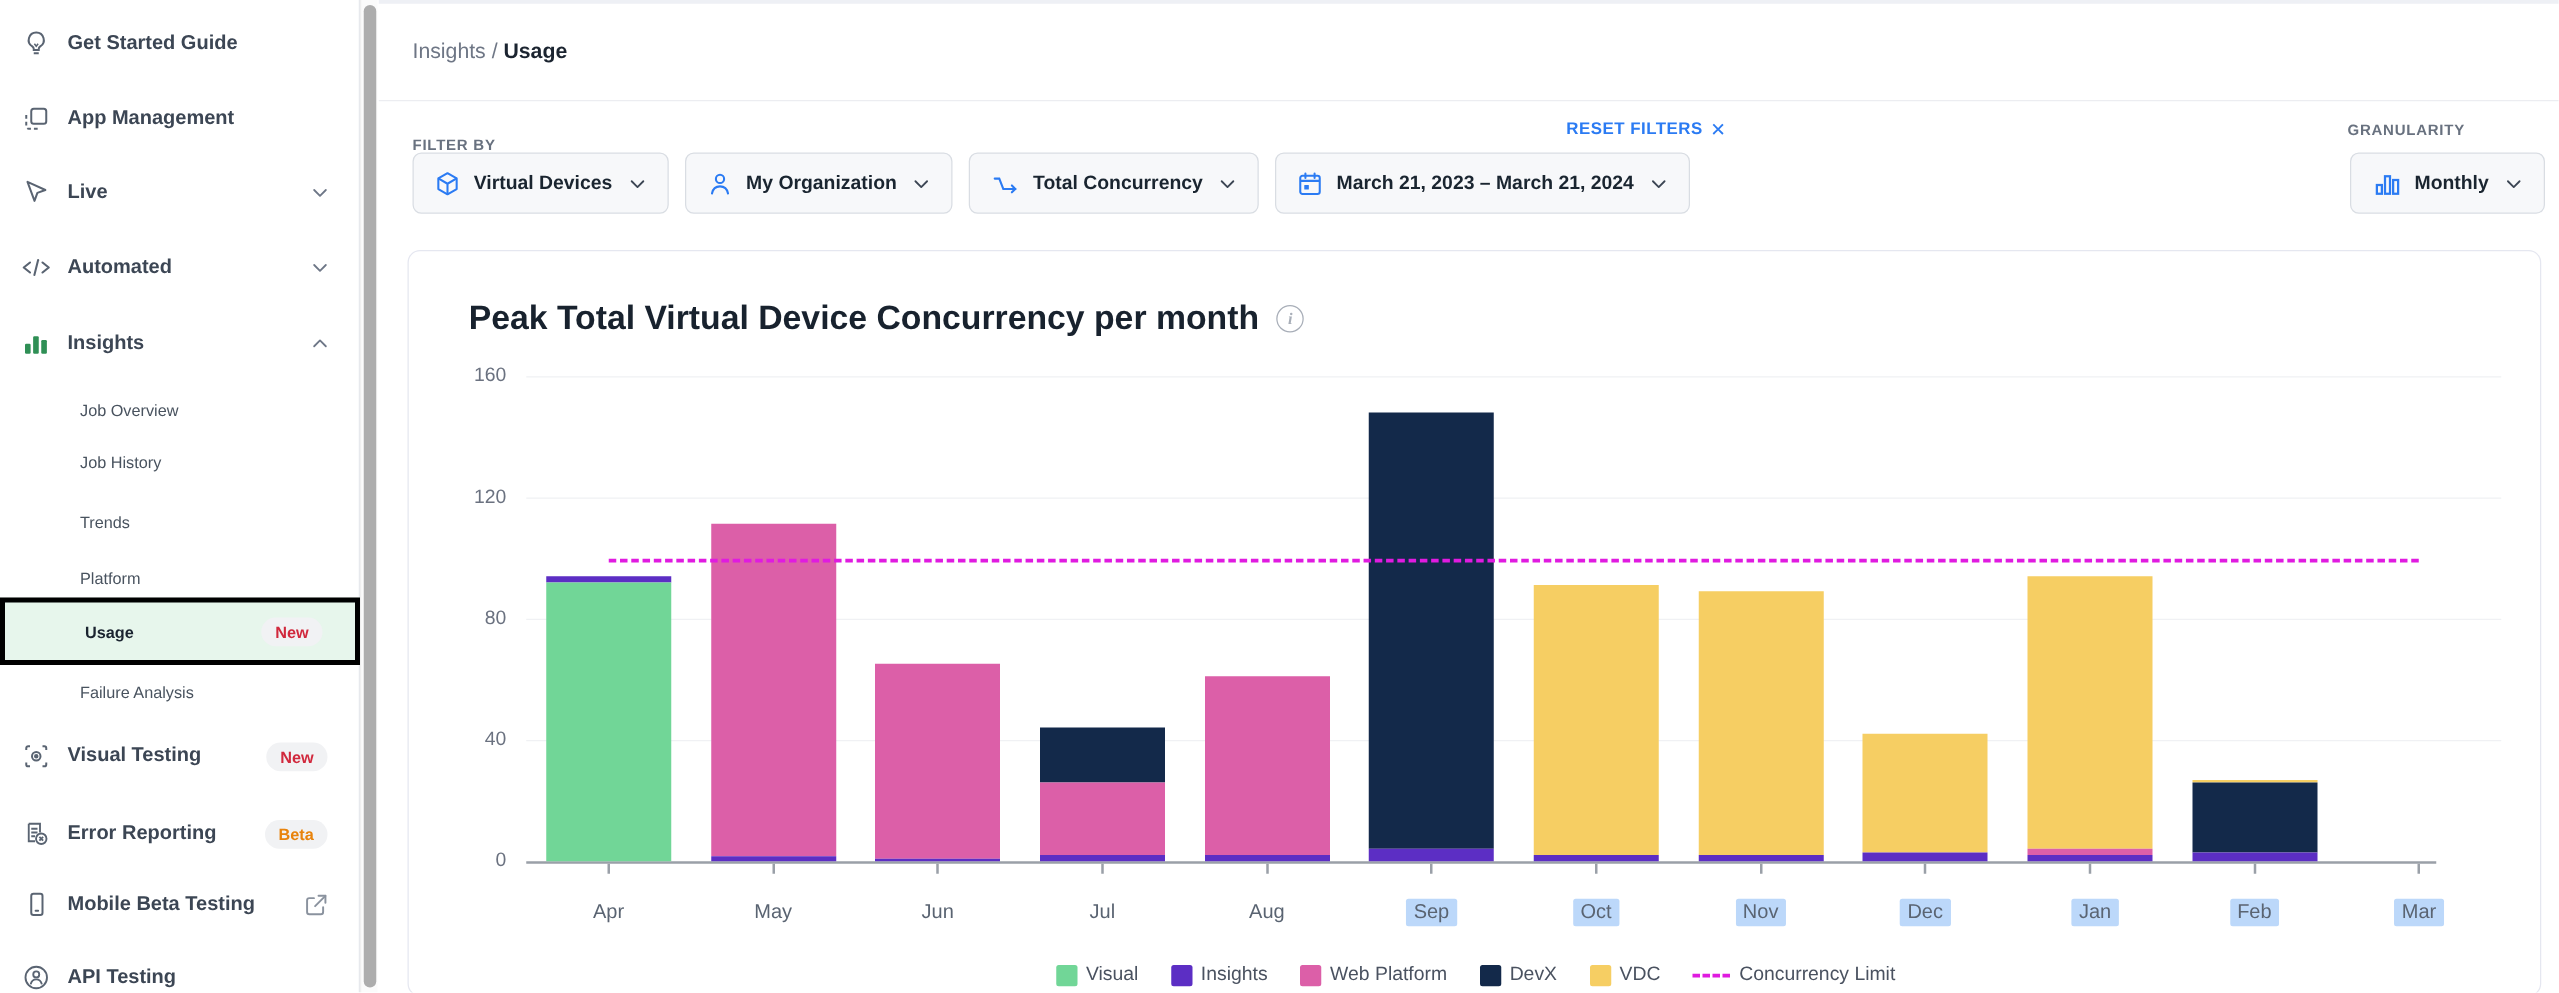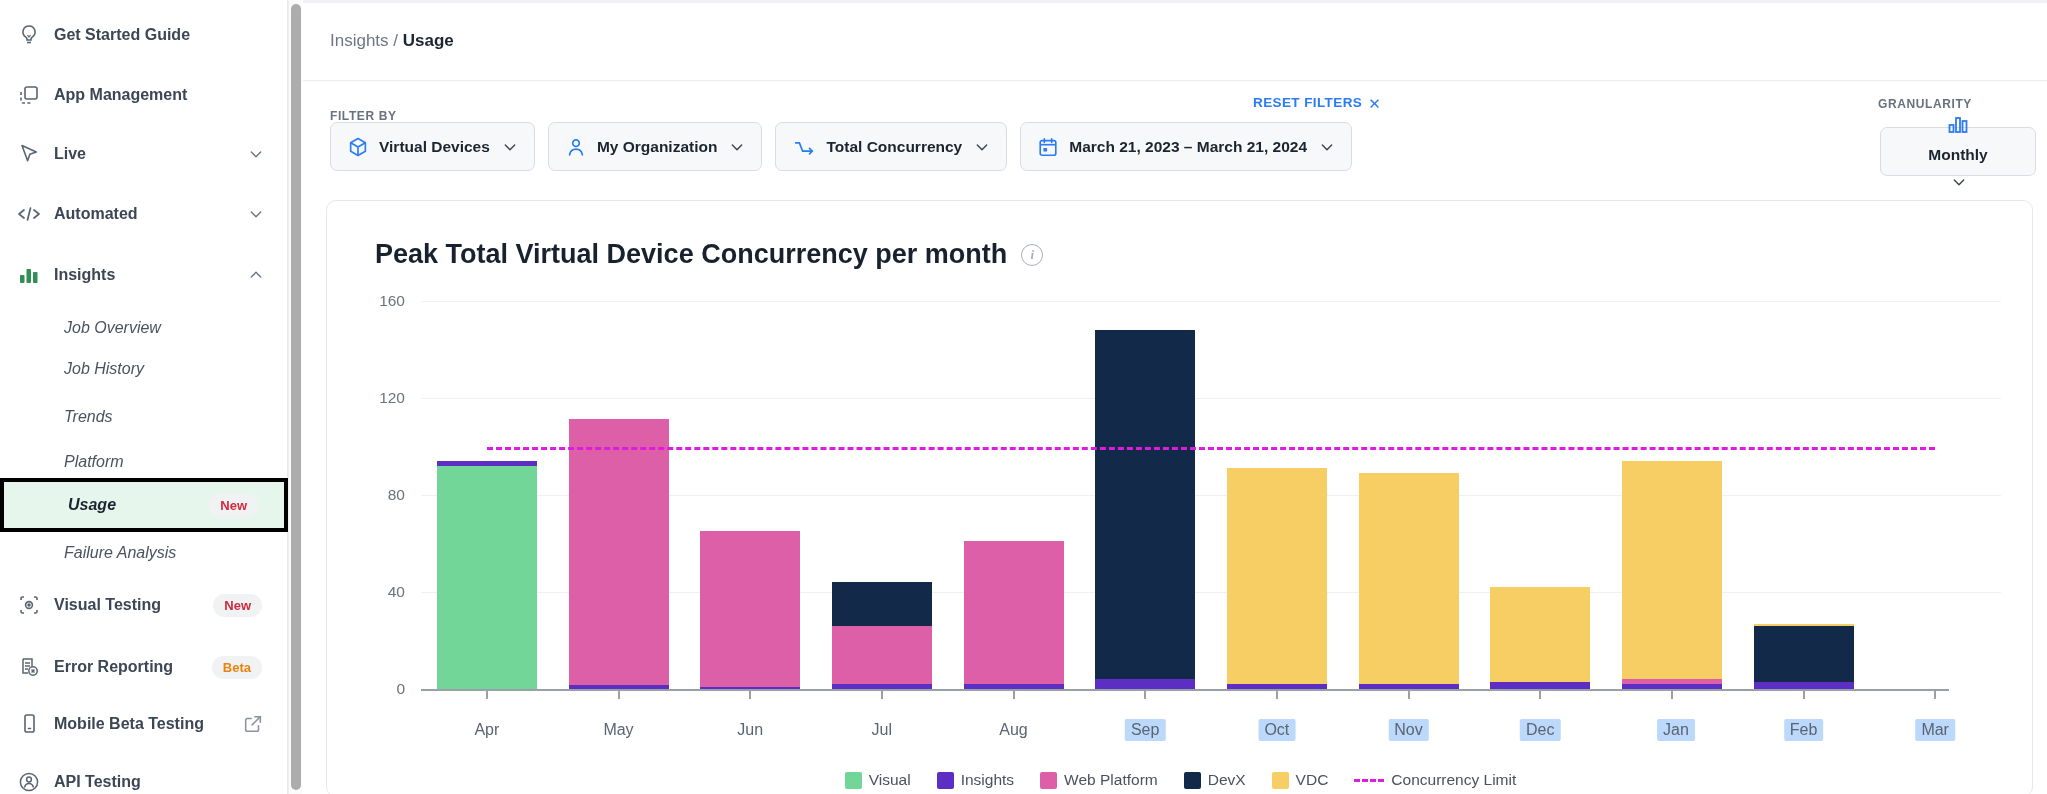--- a/index.html
+++ b/index.html
@@ -4,21 +4,21 @@
 <style>
   * { margin:0; padding:0; box-sizing:border-box; }
   html,body { width:2047px; height:794px; background:#fff; font-family:"Liberation Sans", sans-serif; overflow:hidden; }
   .page { position:relative; width:2047px; height:794px; background:#fff; }
 
   
   .sidebar { position:absolute; left:0; top:0; width:288px; height:794px; background:#fff; border-right:1px solid #E7E9ED; }
   .side-item { position:absolute; left:0; width:288px; display:flex; align-items:center; cursor:pointer;text-align:center; }
   .side-item .ic { width:26px; height:26px; margin-left:16px; margin-right:12px; display:flex; align-items:center; justify-content:center; flex:none; }
   .side-item .lbl { font-size:16px; font-weight:700; color:#3C4654; white-space:nowrap; }
-  .side-item.sub .lbl { font-weight:400; color:#49535F; margin-left:64px; font-size:16px;font-style:italic; }
+  .side-item.sub .lbl { font-weight:400; color:#49535F; margin-left:64px; font-size:13px; }
   .side-item .chev { position:absolute; right:24px; color:#6E7787; display:flex; }
   .badge { position:absolute; right:26px; font-size:13px; font-weight:700; padding:4px 11px; border-radius:12px; background:#F1F2F4; }
   .badge.red { color:#D1293D; }
   .badge.orange { color:#E8830C; }
   .side-item.selected-box { background:#E7F6EC; border:4px solid #000; height:54px; }
   .side-item.selected-box .lbl { font-weight:700; color:#1B2430; }
   .side-item .trail { position:absolute; right:24px; display:flex; }
 
   
   .sb-track { position:absolute; left:288px; top:0; width:14px; height:794px; background:#FBFBFB; border-left:1px solid #EFEFEF; }
@@ -36,21 +36,21 @@
   .granularity-lbl { position:absolute; left:1575px; top:94px; }
   .reset { position:absolute; left:950px; top:92px; display:flex; align-items:flex-start; gap:6px;
            font-size:13.5px; font-weight:700; color:#2B7BF3; letter-spacing:.4px; cursor:pointer; }
   .reset .x { font-size:15px; font-weight:400; }
 
   .filter-row { position:absolute; left:27px; top:119px; display:flex; gap:13px; }
   .fbtn { display:inline-flex; align-items:center; gap:10px; height:49px; padding:0 16px; background:#F7F8FA;
           border:1px solid #D9DDE3; border-radius:7px; font-size:15.5px; font-weight:700; color:#1A2530; cursor:pointer; white-space:nowrap; }
   .fbtn .chev { display:flex; color:#3C4654; margin-left:2px; }
   .gran-btn { position:absolute; left:1577px; top:119px; width:156px; }
-  .gran-btn .inner { justify-content:center; width:156px;flex-direction:column; }
+  .gran-btn .inner { justify-content:flex-end; width:156px; }
 
   
   .card { position:absolute; left:23px; top:197px; width:1707px; height:597px; background:#fff;
           border:1px solid #E5E7F0; border-radius:10px; }
   .chart-title { position:absolute; left:48px; top:38px; font-size:27px; font-weight:700; color:#18222E; display:flex; align-items:center; gap:14px; }
   .info-i { width:22px; height:22px; border:1.5px solid #A8AEB8; border-radius:50%; color:#A8AEB8; font-size:13px; font-weight:700;
             display:flex; align-items:center; justify-content:center; font-family:"Liberation Serif", serif; font-style:italic; }
 
   .plot { position:absolute; left:94px; top:100px; width:1580px; height:388px; }
   .gridline { position:absolute; left:0; width:1580px; height:1px; background:#F0F1F4; }

